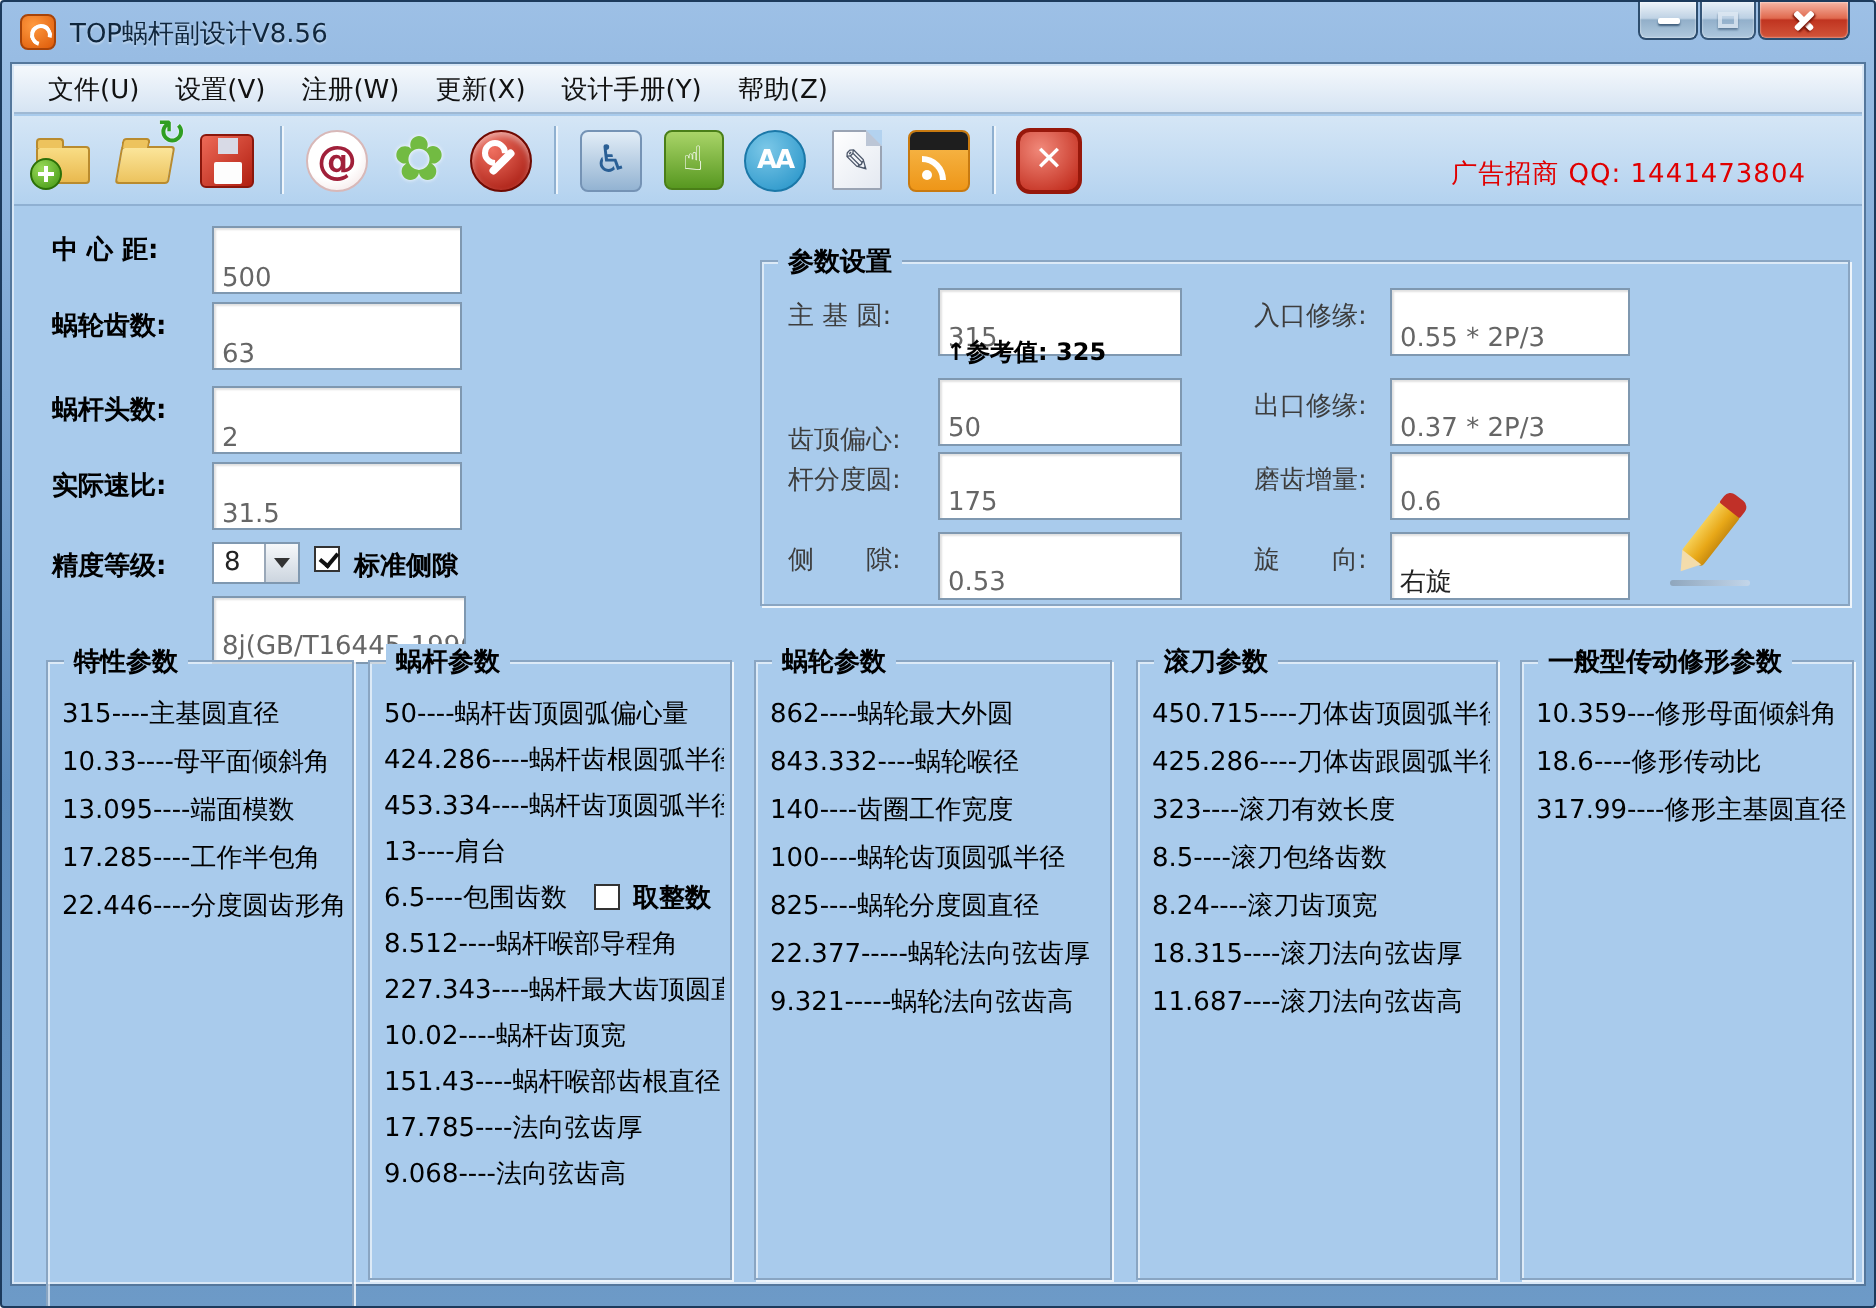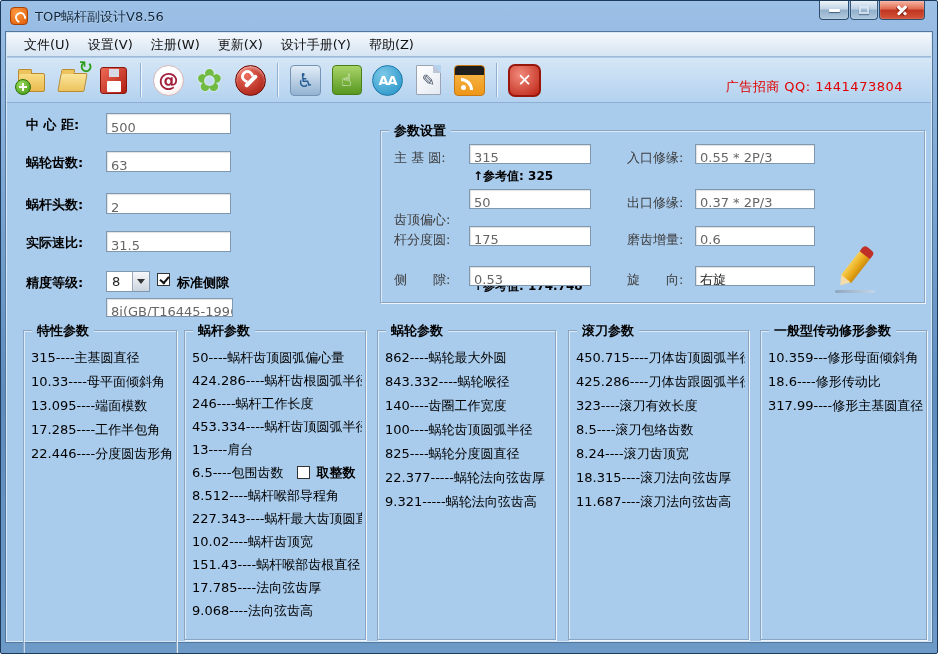--- a/index.html
+++ b/index.html
@@ -76,21 +76,21 @@
   .tile-orange::before { content:""; position:absolute; top:0; left:0; right:0; height:9px; background:#1e1e1e; }
   .rss-dot { position:absolute; left:6px; bottom:5px; width:5px; height:5px; border-radius:50%; background:#fff; }
   .rss-arc { position:absolute; left:6px; bottom:5px; width:12px; height:12px;
     border-top:3px solid #fff; border-right:3px solid #fff; border-top-right-radius:100%; }
   .tile-red { width:33px; height:33px; border-radius:7px; background:radial-gradient(circle at 35% 30%,#f1897a,#bd2314); border:2px solid #97180b;
     color:#fff; font-size:17px; font-weight:bold; display:flex; align-items:center; justify-content:center; }
   
   .client { position:absolute; left:1px; right:1px; top:71px; bottom:1px; background:#a9cbec; }
   .b-label { position:absolute; left:19px; font-size:13px; font-weight:bold; color:#000; }
   .t-input { position:absolute; background:#fff; border:1px solid #7f98b0; box-shadow:inset 1px 1px 1px rgba(0,0,0,.12);
-    font-size:13px; color:#666; padding:4px 4px; line-height:19px; height:21px; white-space:nowrap; overflow:hidden; }
+    font-size:13px; color:#666; padding:16px 4px; line-height:19px; height:21px; white-space:nowrap; overflow:hidden; }
   .combo { position:absolute; width:44px; height:21px; background:#fff; border:1px solid #7f98b0; font-size:13px; color:#222; padding-left:5px; line-height:19px; }
   .combo-btn { position:absolute; right:0; top:0; bottom:0; width:17px; background:linear-gradient(#f6f8fa,#ccd5df); border-left:1px solid #9aa8b8; }
   .combo-arrow { position:absolute; left:4px; top:7px; width:0; height:0; border:4px solid transparent; border-top:5px solid #333; }
   .checkbox { position:absolute; width:13px; height:13px; background:#fff; border:1px solid #333; }
   .checkbox.checked::after { content:""; position:absolute; left:2px; top:2px; width:7px; height:4px;
     border-left:2px solid #111; border-bottom:2px solid #111; transform:rotate(-50deg); }
   .cb-label { position:absolute; font-size:13px; font-weight:bold; color:#000; }
   
   .group { position:absolute; border:1px solid #89a5c2; box-shadow:inset 1px 1px 0 rgba(255,255,255,.6), 1px 1px 0 rgba(255,255,255,.8); }
   .group-title { position:absolute; top:-9px; left:8px; background:#a9cbec; padding:0 5px; font-size:13px; font-weight:bold; color:#000; white-space:nowrap; }
@@ -262,21 +262,20 @@
           <div class="g-row">17.285----工作半包角</div>
           <div class="g-row">22.446----分度圆齿形角</div>
         </div>
       </div>
 
       <div class="group" style="left:177px; top:227px; width:182px; height:310px;">
         <div class="group-title">蜗杆参数</div>
         <div class="g-rows tight">
           <div class="g-row">50----蜗杆齿顶圆弧偏心量</div>
           <div class="g-row">424.286----蜗杆齿根圆弧半径</div>
-          <div class="g-row">246----蜗杆工作长度</div>
           <div class="g-row">453.334----蜗杆齿顶圆弧半径</div>
           <div class="g-row">13----肩台</div>
           <div class="g-row">
             <span>6.5----包围齿数</span><span class="inline-cb"></span><span class="inline-cb-label">取整数</span>
           </div>
           <div class="g-row">8.512----蜗杆喉部导程角</div>
           <div class="g-row">227.343----蜗杆最大齿顶圆直</div>
           <div class="g-row">10.02----蜗杆齿顶宽</div>
           <div class="g-row">151.43----蜗杆喉部齿根直径</div>
           <div class="g-row">17.785----法向弦齿厚</div>

